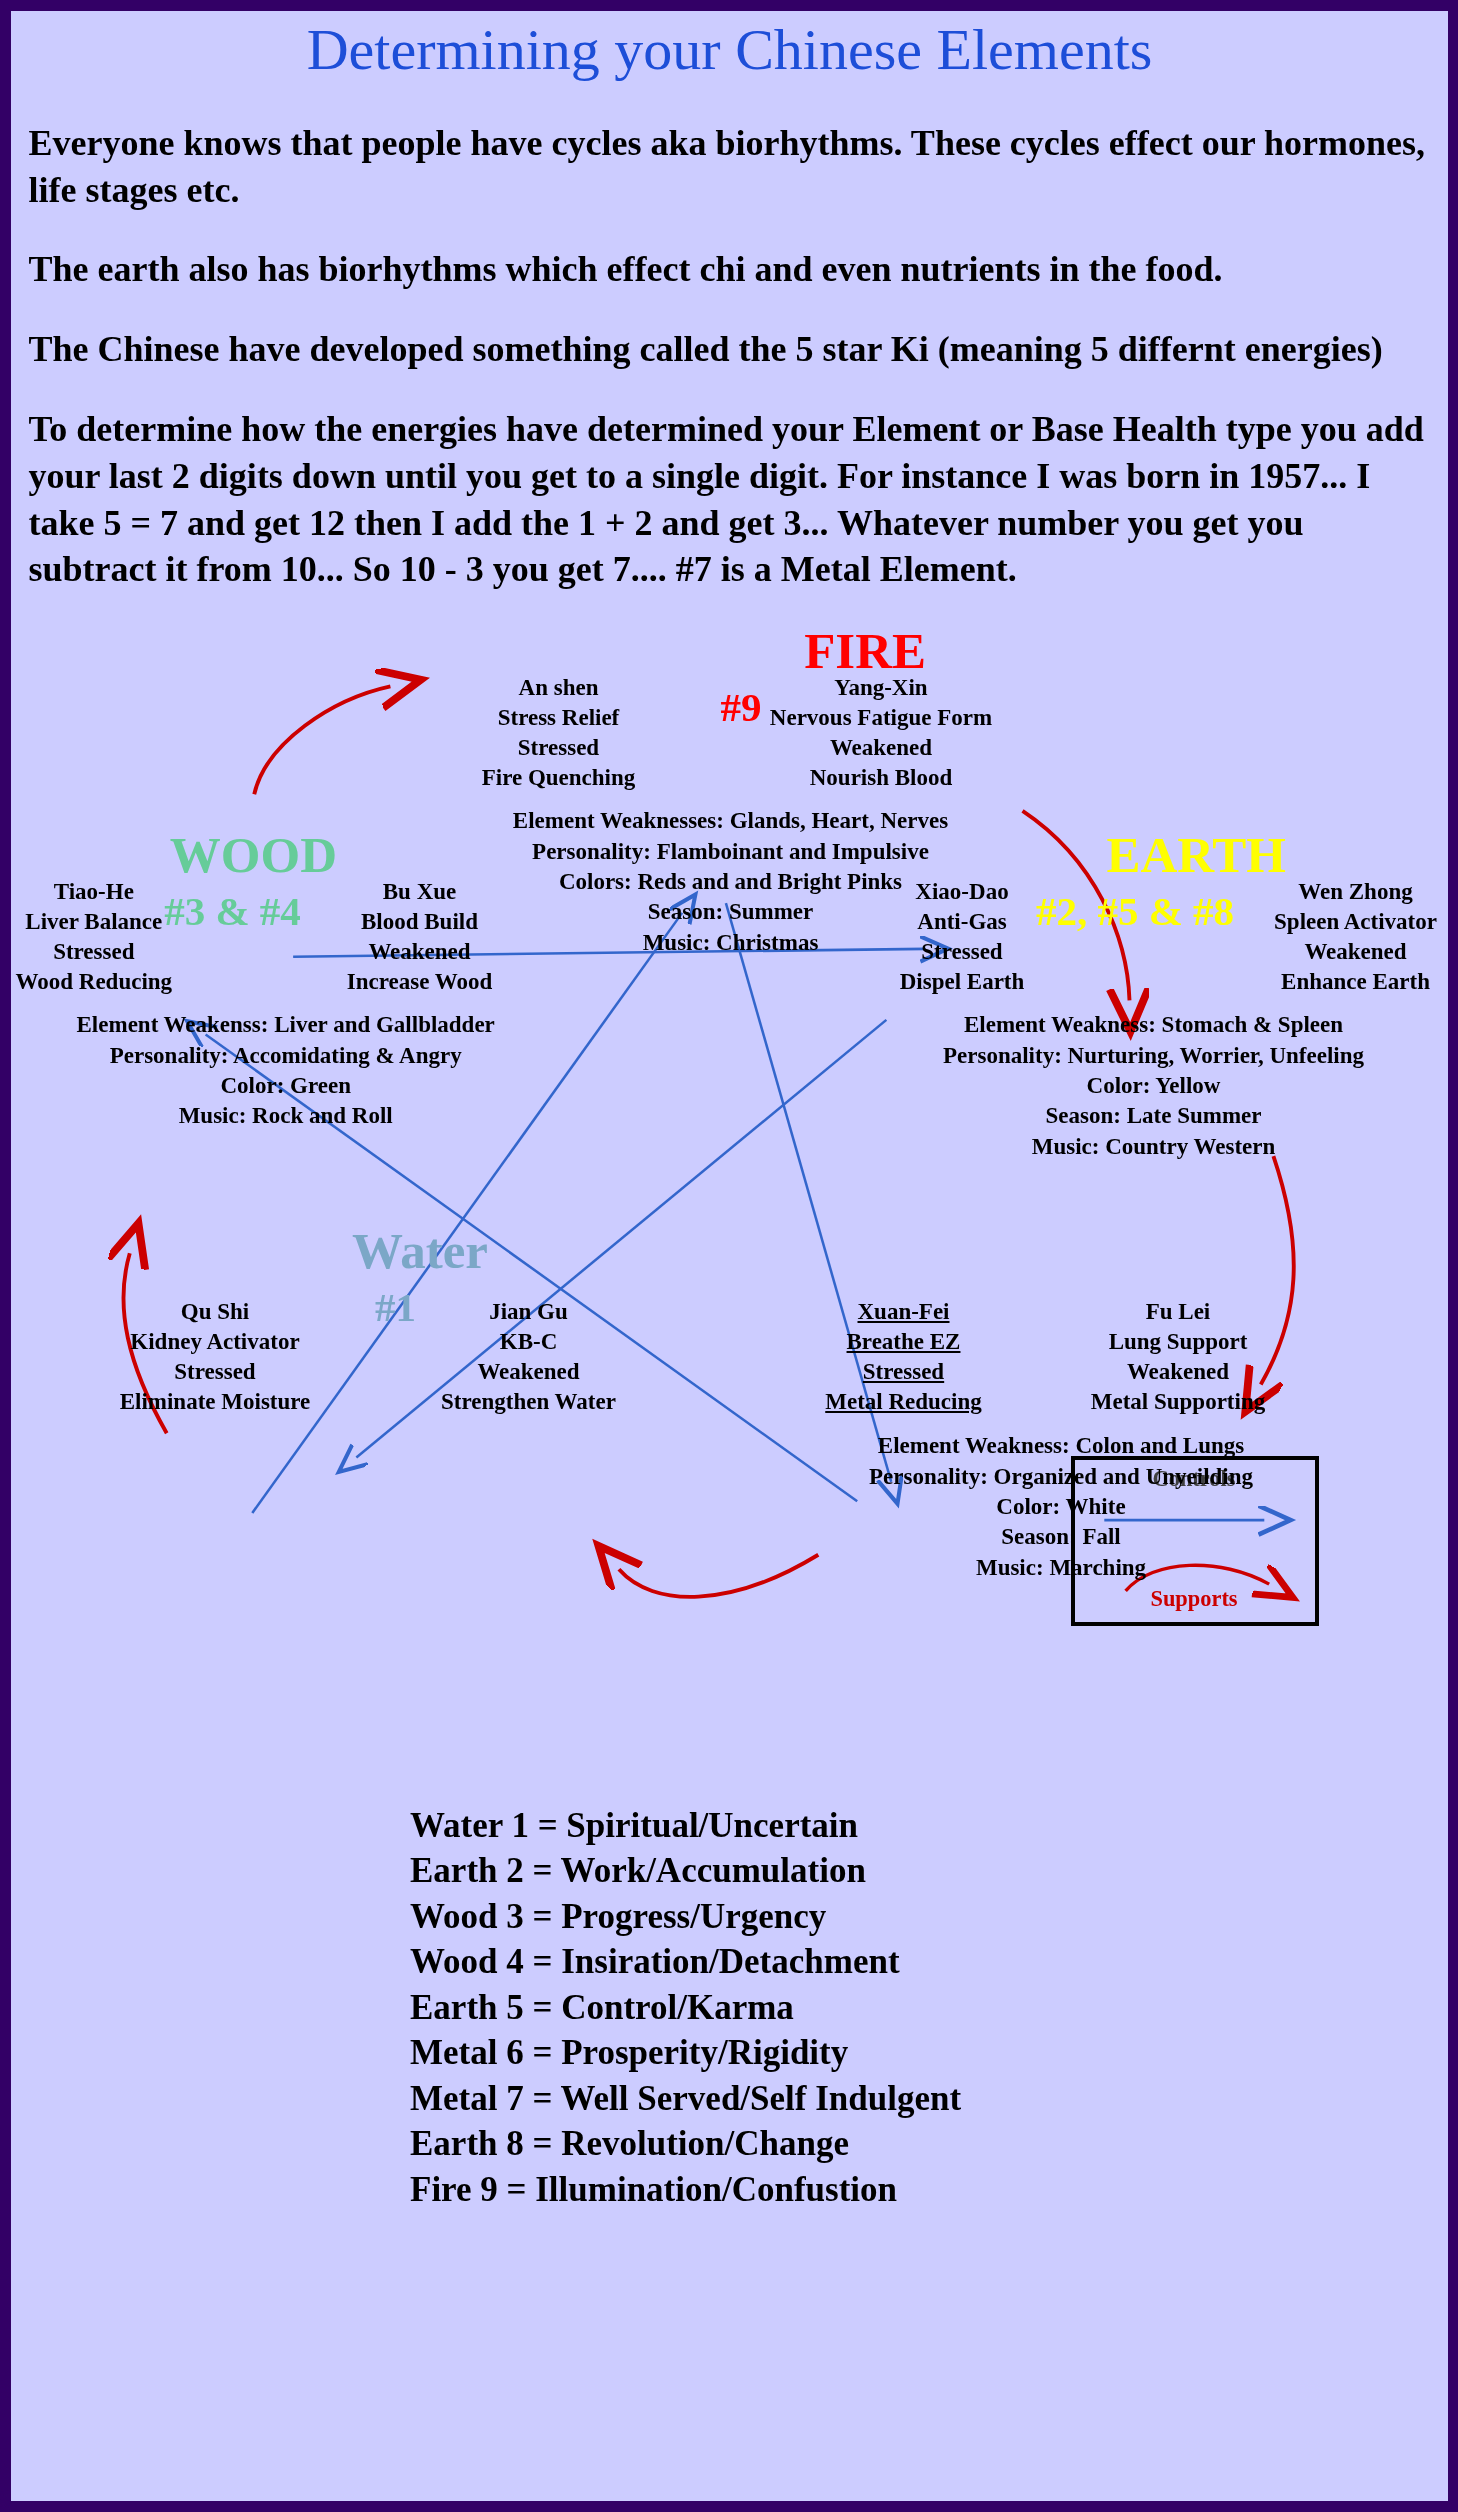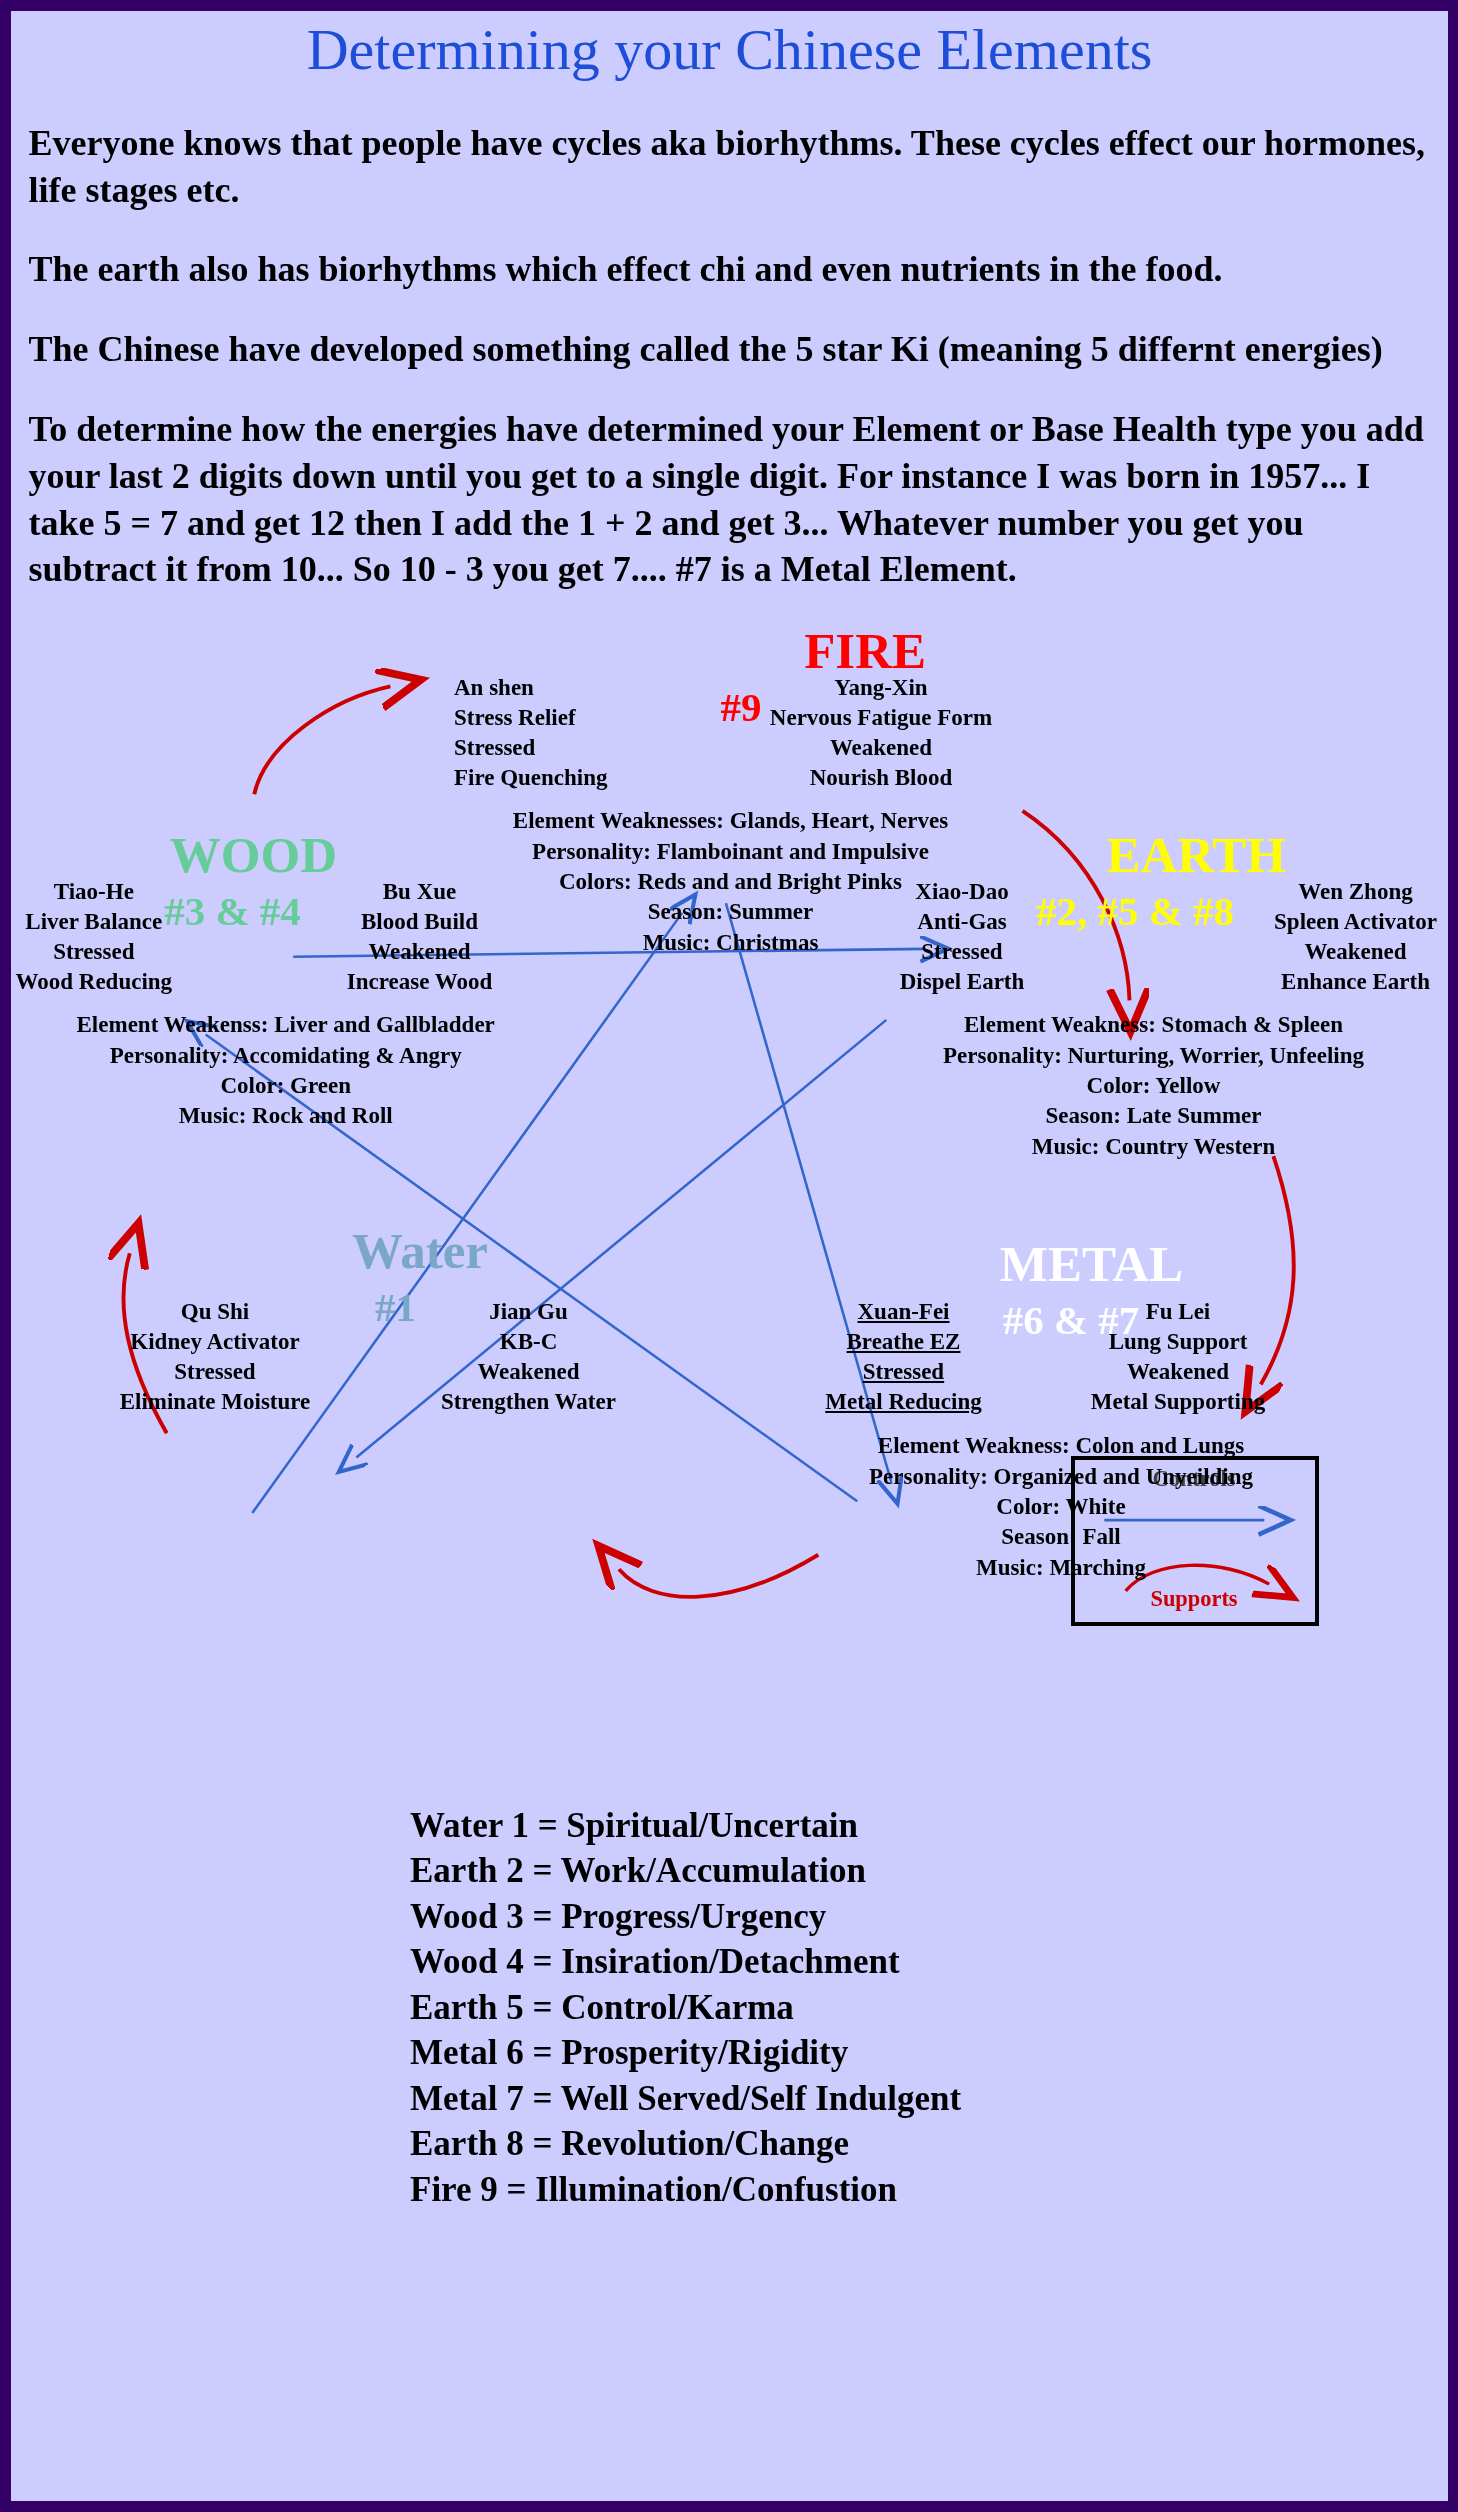--- a/index.html
+++ b/index.html
@@ -184,21 +184,21 @@
         <path d="M52,135 C80,102 150,100 200,128" fill="none" stroke="#cc0000" stroke-width="3.5" marker-end="url(#lr)"></path>
       </svg>
       <div class="legend-label ctrl-c" style="left:0;top:5.8px;width:238px;text-align:center;">Controls</div>
       <div class="legend-label supp-c" style="left:0;top:126px;width:238px;text-align:center;">Supports</div>
     </div>
 
     <div class="block" style="left:545px; top:0px; width:370px;">
       <div class="elname fire-c">FIRE</div>
       <div class="elnum fire-c" style="margin-top:9.7px;">#9</div>
     </div>
-    <div class="block col" style="left:443px; top:47px; width:209px; text-align:left;">
+    <div class="block col" style="left:443px; top:47px; width:209px; text-align:center;">
       <div>An shen</div>
       <div>Stress Relief</div>
       <div>Stressed</div>
       <div>Fire Quenching</div>
     </div>
     <div class="block col" style="left:734px; top:47px; width:272px; text-align:center;">
       <div>Yang-Xin</div>
       <div>Nervous Fatigue Form</div>
       <div>Weakened</div>
       <div>Nourish Blood</div>
@@ -268,24 +268,20 @@
       <div>Stressed</div>
       <div>Eliminate Moisture</div>
     </div>
     <div class="block col" style="left:408px; top:671px; width:219px; text-align:center;">
       <div>Jian Gu</div>
       <div>KB-C</div>
       <div>Weakened</div>
       <div>Strengthen Water</div>
     </div>
 
-    <div class="block" style="left:948px; top:613px; width:224px;">
-      <div class="elname metal-c">METAL</div>
-      <div class="elnum metal-c" style="margin-top:9.7px;">#6 &amp; #7</div>
-    </div>
     <div class="block col" style="left:788px; top:671px; width:209px; text-align:center;text-decoration:underline;">
       <div>Xuan-Fei</div>
       <div>Breathe EZ</div>
       <div>Stressed</div>
       <div>Metal Reducing</div>
     </div>
     <div class="block col" style="left:1055px; top:671px; width:224px; text-align:center;">
       <div>Fu Lei</div>
       <div>Lung Support</div>
       <div>Weakened</div>

